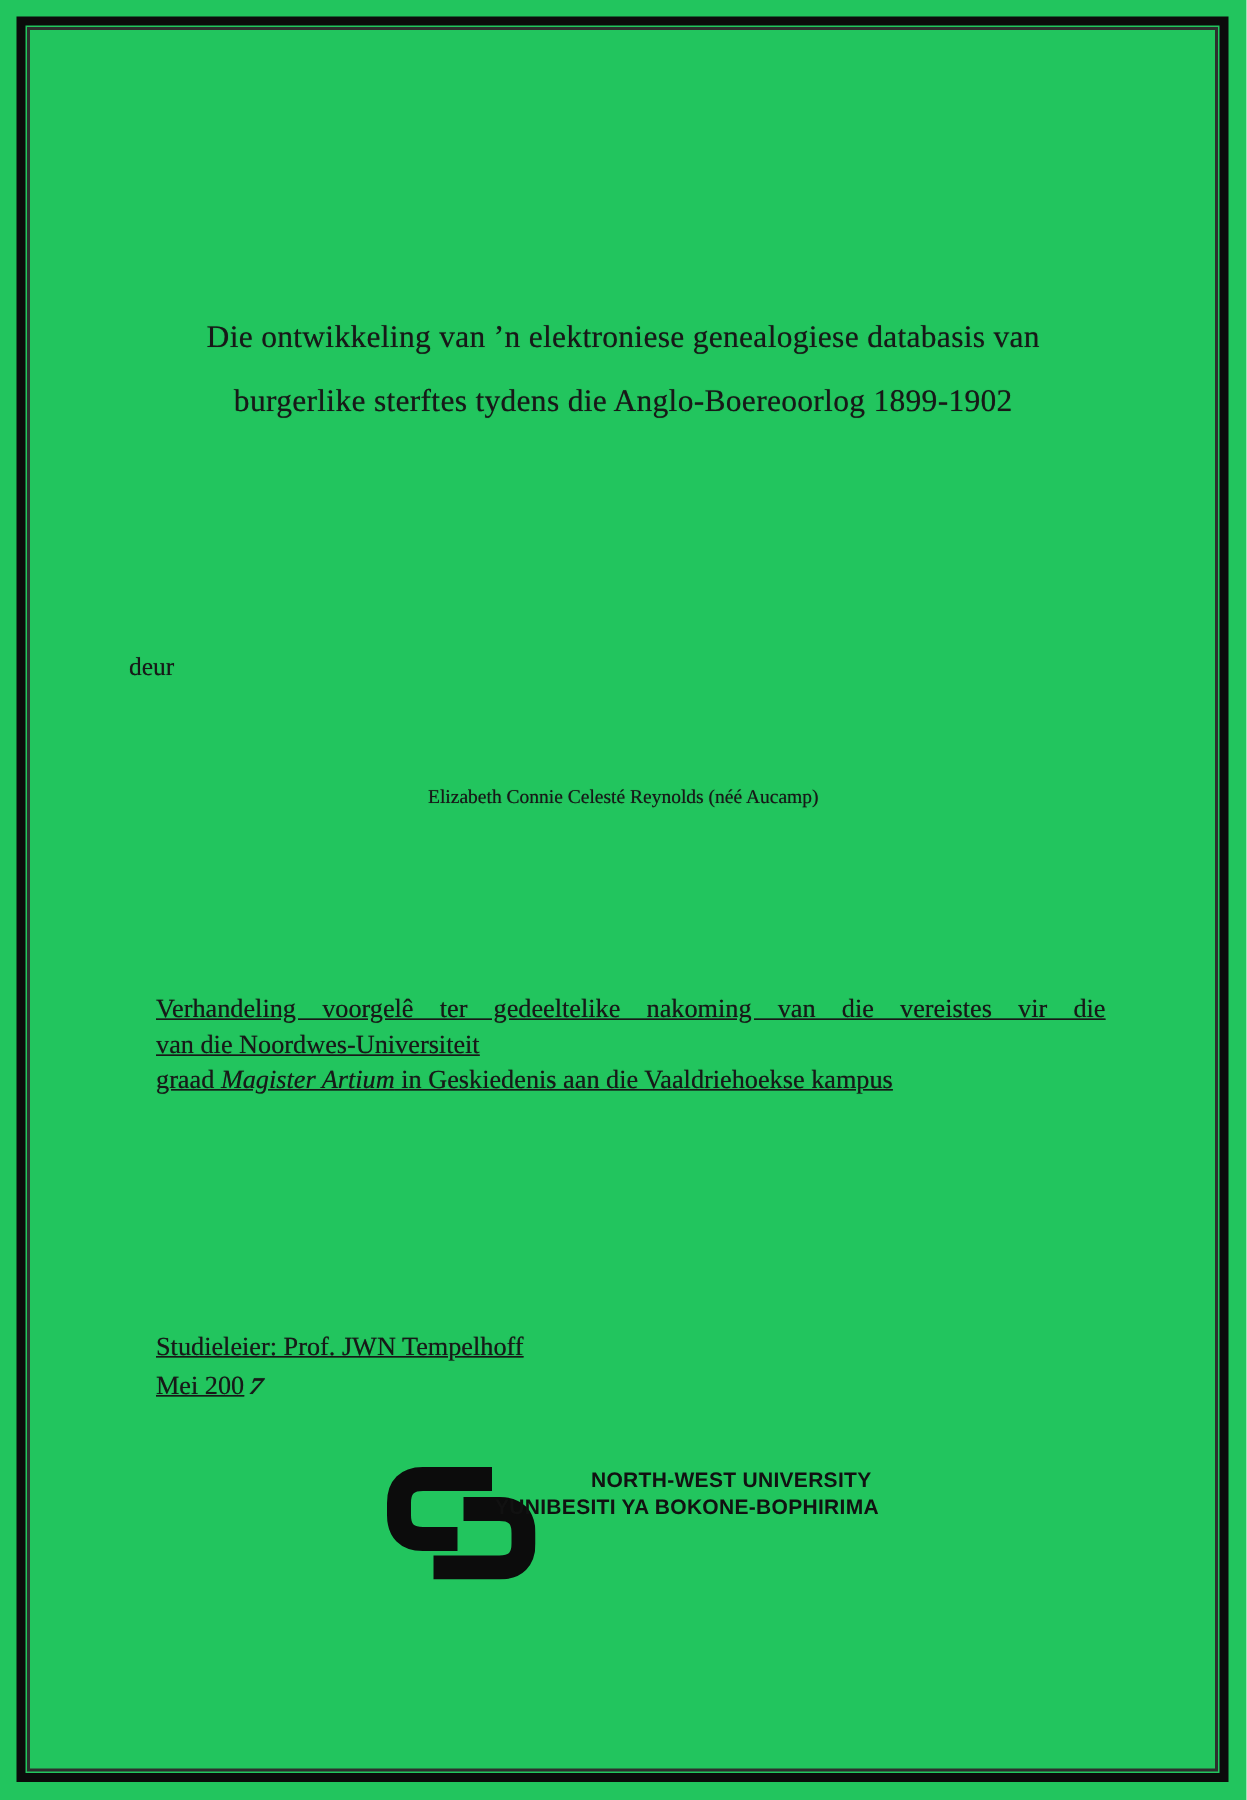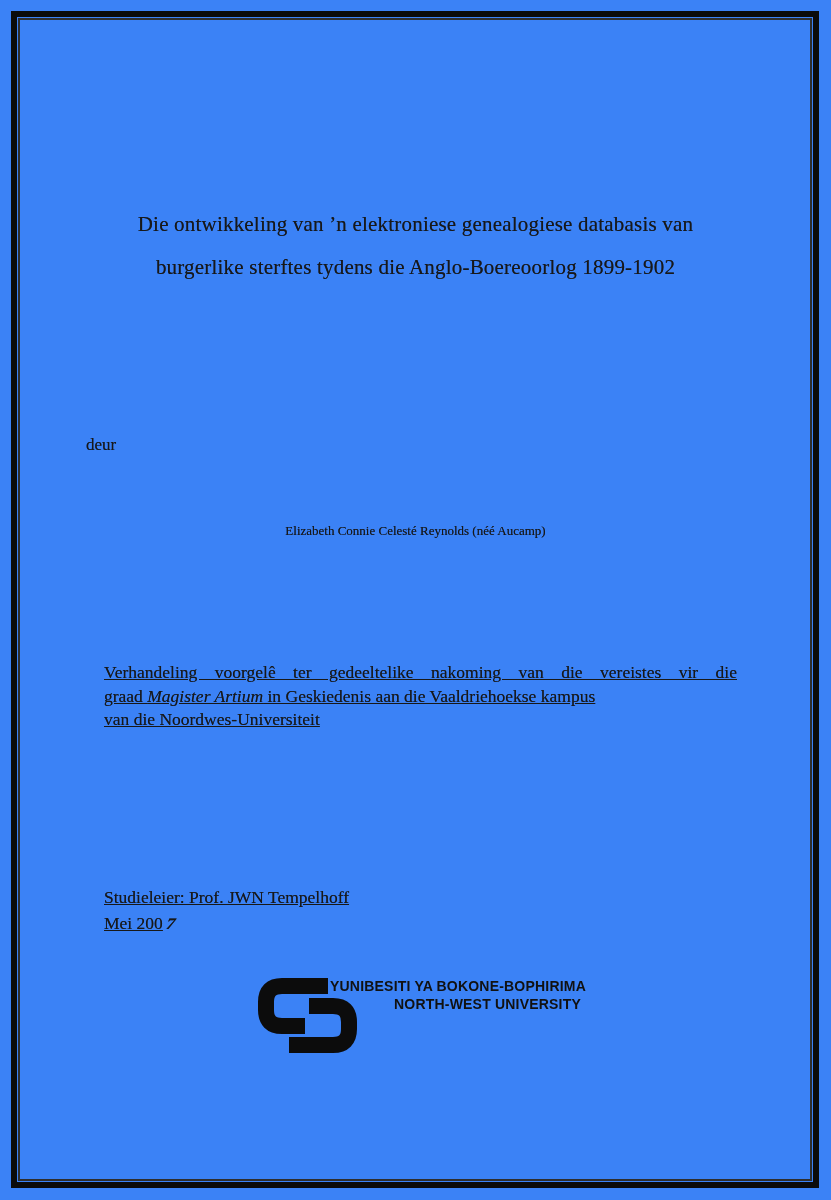--- a/index.html
+++ b/index.html
@@ -4,21 +4,21 @@
 <style>
   html, body {
     margin: 0; padding: 0;
     width: 831px; height: 1200px;
     background: #ffffff;
     overflow: hidden;
   }
   .page {
     position: relative;
     width: 831px; height: 1200px;
-    background: #3b82f6;
+    background: #22c55e;
     font-family: "Liberation Serif", "DejaVu Serif", serif;
     color: #181818;
   }
   
   .frame-outer {
     position: absolute;
     left: 11px; top: 11px; right: 12px; bottom: 12px;
     border: 6px solid #0b0b0b;
   }
   .frame-inner {
@@ -98,35 +98,35 @@
     <div>Die ontwikkeling van ’n elektroniese genealogiese databasis van</div>
     <div>burgerlike sterftes tydens die Anglo-Boereoorlog 1899-1902</div>
   </div>
 
   <div class="byline txt">deur</div>
 
   <div class="author txt">Elizabeth Connie Celesté Reynolds (néé Aucamp)</div>
 
   <div class="submission txt">
     <div class="line-just">Verhandeling voorgelê ter gedeeltelike nakoming van die vereistes vir die</div>
+    <div>van die Noordwes-Universiteit</div>
     <div><span>graad </span><i>Magister Artium</i><span> in Geskiedenis aan die Vaaldriehoekse kampus</span></div>
-    <div>van die Noordwes-Universiteit</div>
   </div>
 
   <div class="supervisor-block txt">
     <div>Studieleier: Prof. JWN Tempelhoff</div>
     <div><span>Mei 200</span><span class="date-seven">7</span></div>
   </div>
 
   <div class="logo">
     <svg class="logo-mark" viewBox="0 0 99 75" aria-hidden="true">
 
       <path d="M 70,8 L 24,8 Q 8,8 8,24 L 8,32 Q 8,48 24,48 L 47,48" fill="none" stroke="#0c0c0c" stroke-width="16" stroke-linecap="butt"></path>
 
       <path d="M 31,67 L 75,67 Q 91,67 91,51 L 91,44 Q 91,28 75,28 L 51,28" fill="none" stroke="#0c0c0c" stroke-width="16" stroke-linecap="butt"></path>
     </svg>
     <div class="logo-text">
+      <div>NORTH-WEST UNIVERSITY</div>
       <div>YUNIBESITI YA BOKONE-BOPHIRIMA</div>
-      <div>NORTH-WEST UNIVERSITY</div>
     </div>
   </div>
 
 </div>
 
 </body></html>

